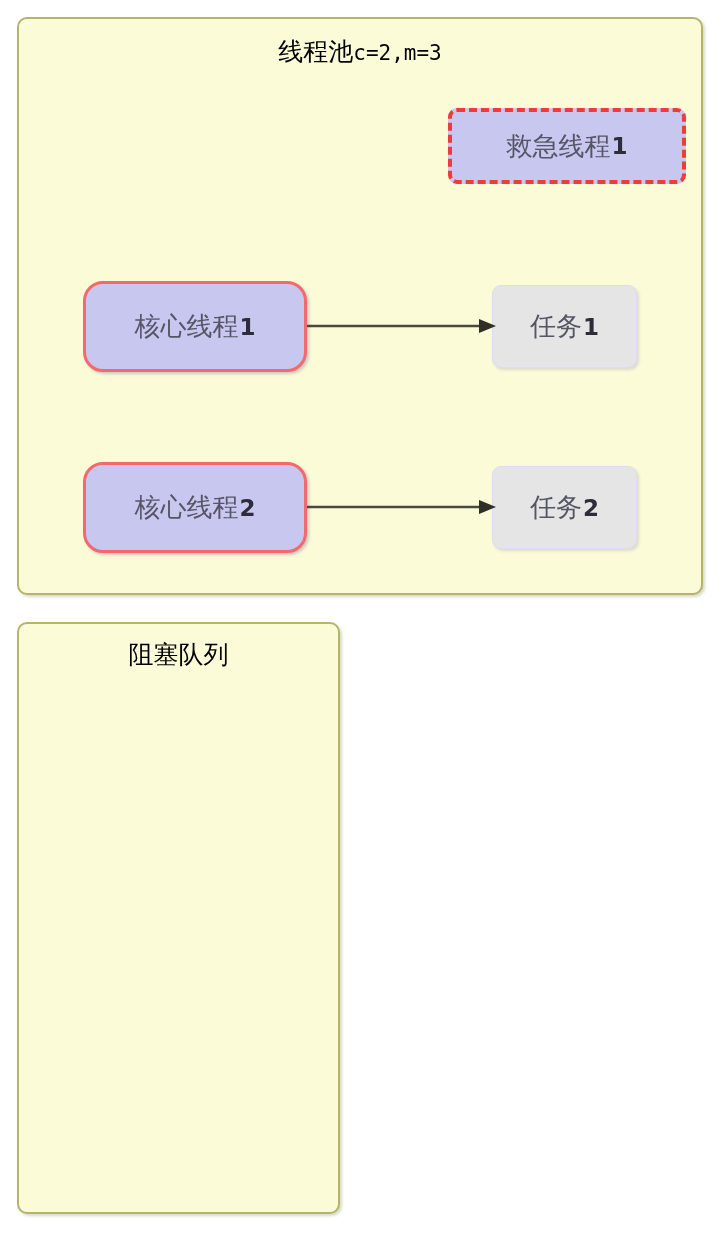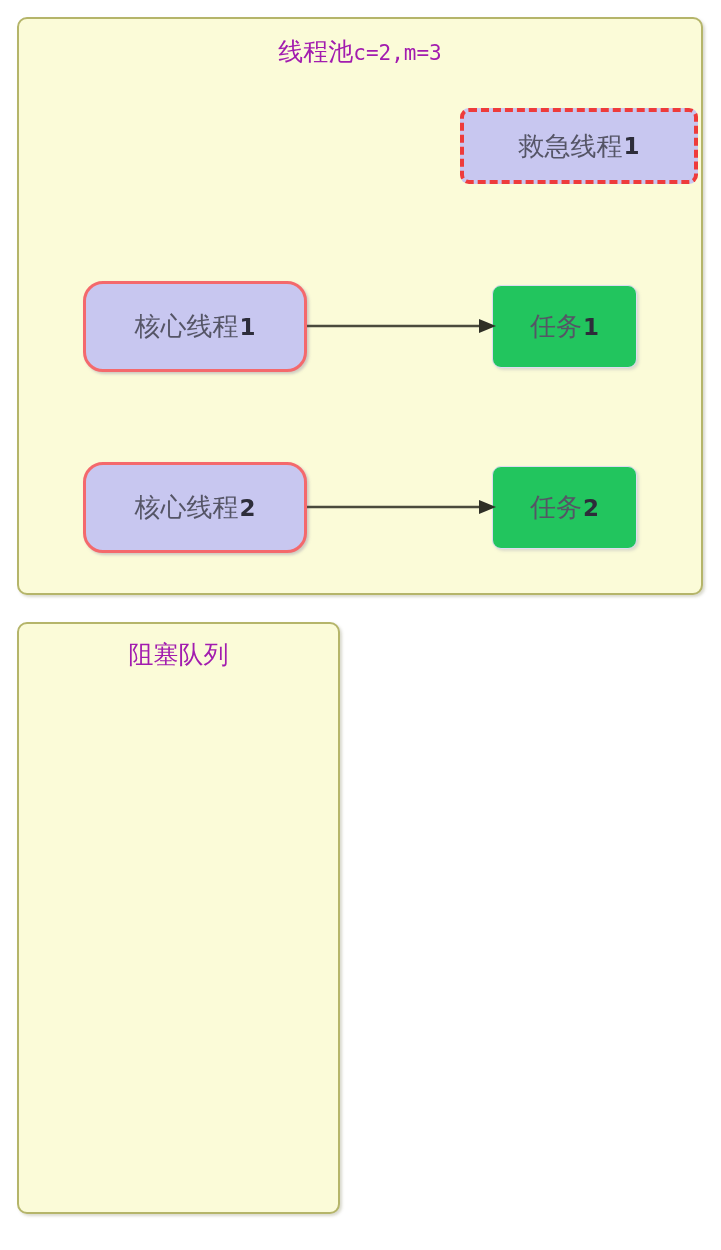--- a/index.html
+++ b/index.html
@@ -35,21 +35,21 @@
     top: 622px;
     width: 323px;
     height: 592px;
   }
 
   .panel-title {
     position: absolute;
     left: 0;
     right: 0;
     text-align: center;
-    color: #a21caf;
+    color: #000000;
     white-space: nowrap;
   }
   #thread-pool-title {
     top: 16px;
     font-size: 25px;
   }
   #blocking-queue-title {
     top: 14px;
     font-size: 25px;
     left: 0;
@@ -84,37 +84,37 @@
   }
   
   .emergency-thread {
     background: #c8c7f0;
     border: 4px dashed #ee3b3b;
     border-radius: 9px;
     font-size: 26px;
   }
   
   .task {
-    background: #22c55e;
+    background: #e5e5e5;
     border: 1px solid #dedcf2;
     border-radius: 9px;
     font-size: 26px;
     box-shadow: 2px 2px 3px rgba(150,150,175,0.30);
   }
 
   .num {
     font-family: "DejaVu Sans", "Liberation Sans", sans-serif;
     font-weight: bold;
     font-size: 23px;
     color: #2d2d3a;
     margin-left: 1px;
   }
 
   
-  #emergency-thread-1 { left: 429px; top: 89px;  width: 238px; height: 76px; margin-left: 12px; }
+  #emergency-thread-1 { left: 429px; top: 89px;  width: 238px; height: 76px; }
   #core-thread-1      { left: 64px;  top: 262px; width: 224px; height: 91px; }
   #core-thread-2      { left: 64px;  top: 443px; width: 224px; height: 91px; }
   #task-1             { left: 473px; top: 266px; width: 145px; height: 83px; }
   #task-2             { left: 473px; top: 447px; width: 145px; height: 83px; }
 
   
   .arrow {
     position: absolute;
     height: 22px;
   }

